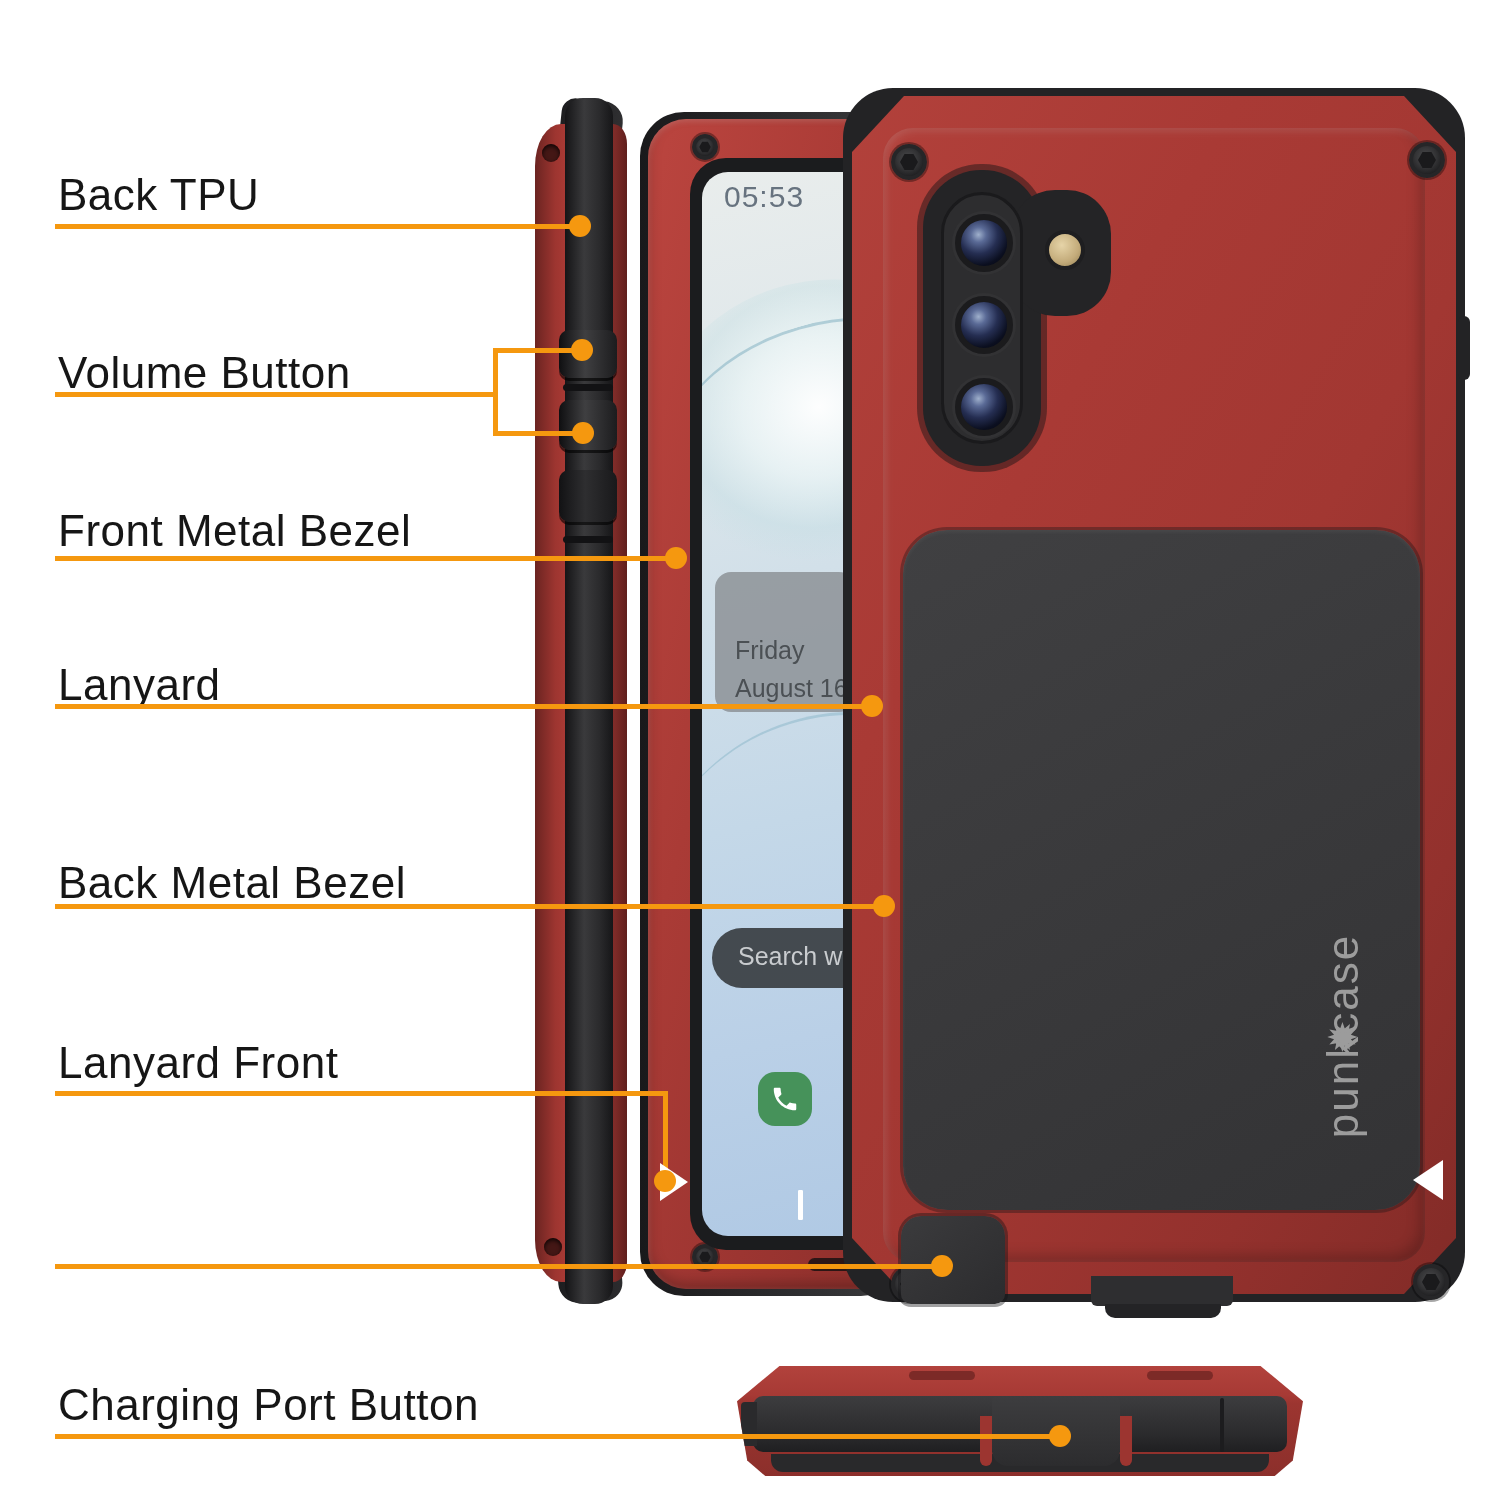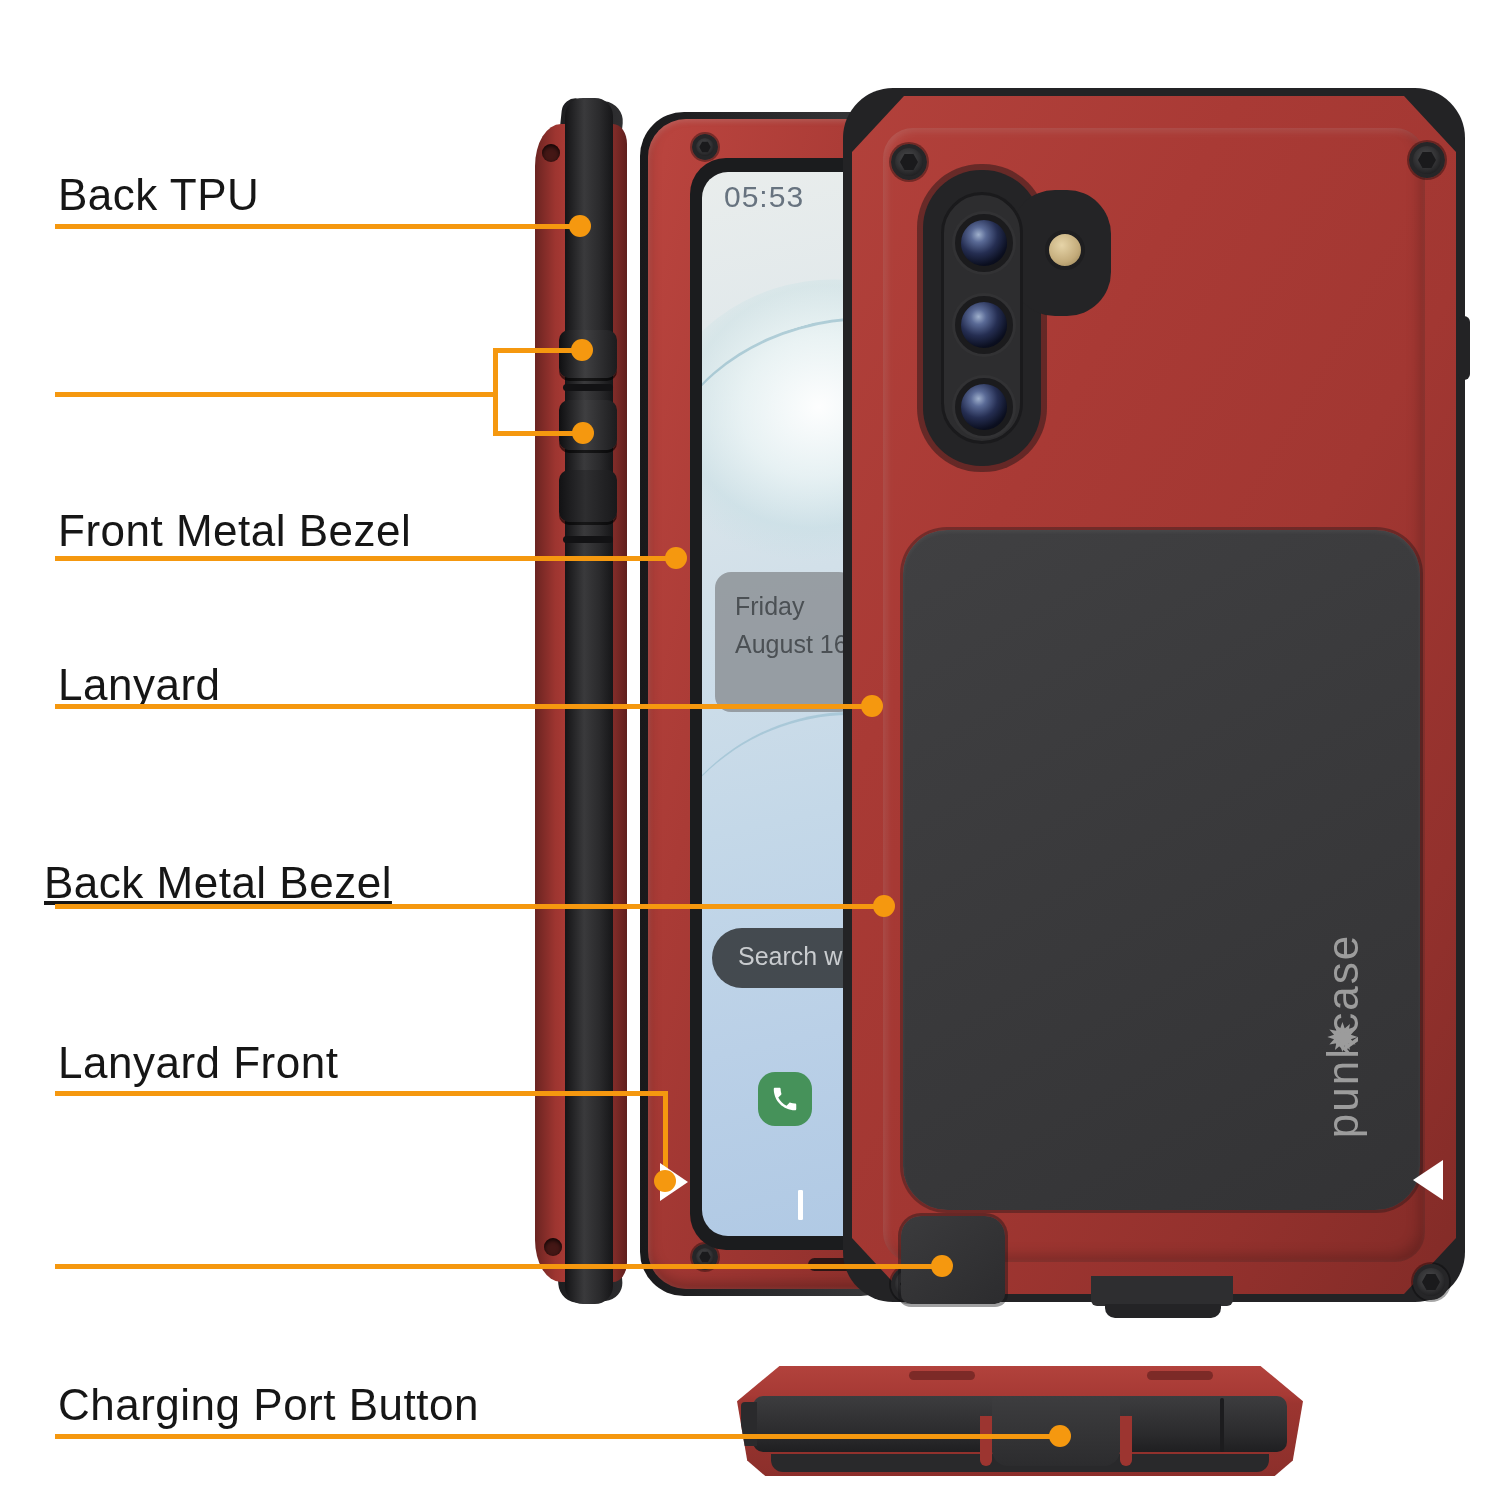--- a/index.html
+++ b/index.html
@@ -53,21 +53,21 @@
   .fv-screen{left:62px;top:60px;width:203px;height:1064px;border-radius:26px 0 0 26px;overflow:hidden;
              background:linear-gradient(168deg,#e9edec 0%,#e0e8eb 18%,#d2e0e9 38%,#c4d8e8 60%,#bad0e7 80%,#b0c9e4 100%);}
   .fv-swoosh{left:-50px;top:110px;width:330px;height:280px;border-radius:50%;
              background:radial-gradient(ellipse at 52% 45%, rgba(255,255,255,0.95) 0%, rgba(238,248,248,0.65) 32%,
                         rgba(190,222,226,0.3) 55%, rgba(190,222,226,0) 70%);
              transform:rotate(-18deg);}
   .fv-arc{border-radius:50%;border-top:3px solid rgba(110,165,185,0.45);background:transparent;}
   .screen-time{left:22px;top:8px;font-size:30px;color:#67737f;letter-spacing:1px;}
   .screen-widget{left:13px;top:400px;width:140px;height:140px;border-radius:16px;
                  background:rgba(138,143,148,0.82);}
-  .widget-line{left:20px;font-size:25px;color:#4b5054;}
+  .widget-line{left:20px;font-size:25px;color:#4b5054;margin-top:44px;}
   .screen-search{left:10px;top:756px;width:185px;height:60px;border-radius:30px;
                  background:rgba(58,62,66,0.92);overflow:hidden;}
   .search-text{left:26px;top:14px;font-size:25px;color:#c9cccf;white-space:nowrap;position:absolute;}
   .screen-phone-icon{left:56px;top:900px;width:54px;height:54px;border-radius:17px;background:#46925A;
                      display:flex;align-items:center;justify-content:center;}
   .screen-phone-icon svg{position:static;width:30px;height:30px;}
   .screen-nav{left:96px;top:1018px;width:60px;height:30px;display:flex;gap:8px;}
   .nav-bar{position:static;width:5px;height:30px;background:rgba(255,255,255,0.9);border-radius:2px;}
   .fv-bottom-slot{left:168px;top:1146px;width:82px;height:13px;background:rgba(26,18,18,0.85);border-radius:7px;}
 
@@ -211,36 +211,37 @@
       <div class="bot-hinge"></div>
     </div>
   </div>
 
   <div id="anno">
 
     <div class="label" style="left:58px;top:170px;">Back TPU</div>
     <div class="lead" style="left:55px;top:224px;width:525px;"></div>
     <div class="dot" style="left:569px;top:215px;"></div>
 
+    <div class="label" style="left:58px;top:348px;">Volume Button</div>
     <div class="lead" style="left:55px;top:392px;width:443px;"></div>
     <div class="lead-v" style="left:493px;top:348px;height:88px;"></div>
     <div class="lead" style="left:493px;top:348px;width:88px;"></div>
     <div class="lead" style="left:493px;top:431px;width:90px;"></div>
     <div class="dot" style="left:571px;top:339px;"></div>
     <div class="dot" style="left:572px;top:422px;"></div>
 
     <div class="label" style="left:58px;top:506px;">Front Metal Bezel</div>
     <div class="lead" style="left:55px;top:556px;width:620px;"></div>
     <div class="dot" style="left:665px;top:547px;"></div>
 
     <div class="label" style="left:58px;top:660px;">Lanyard</div>
     <div class="lead" style="left:55px;top:704px;width:818px;"></div>
     <div class="dot" style="left:861px;top:695px;"></div>
 
-    <div class="label" style="left:44px;top:858px;text-decoration:underline;">Back Metal Bezel</div>
+    <div class="label" style="left:58px;top:858px;">Back Metal Bezel</div>
     <div class="lead" style="left:55px;top:904px;width:830px;"></div>
     <div class="dot" style="left:873px;top:895px;"></div>
 
     <div class="label" style="left:58px;top:1038px;">Lanyard Front</div>
     <div class="lead" style="left:55px;top:1091px;width:613px;"></div>
     <div class="lead-v" style="left:663px;top:1091px;height:92px;"></div>
     <div class="tri-right" style="left:660px;top:1163px;"></div>
     <div class="dot" style="left:654px;top:1170px;"></div>
 
     <div class="lead" style="left:55px;top:1264px;width:888px;"></div>

